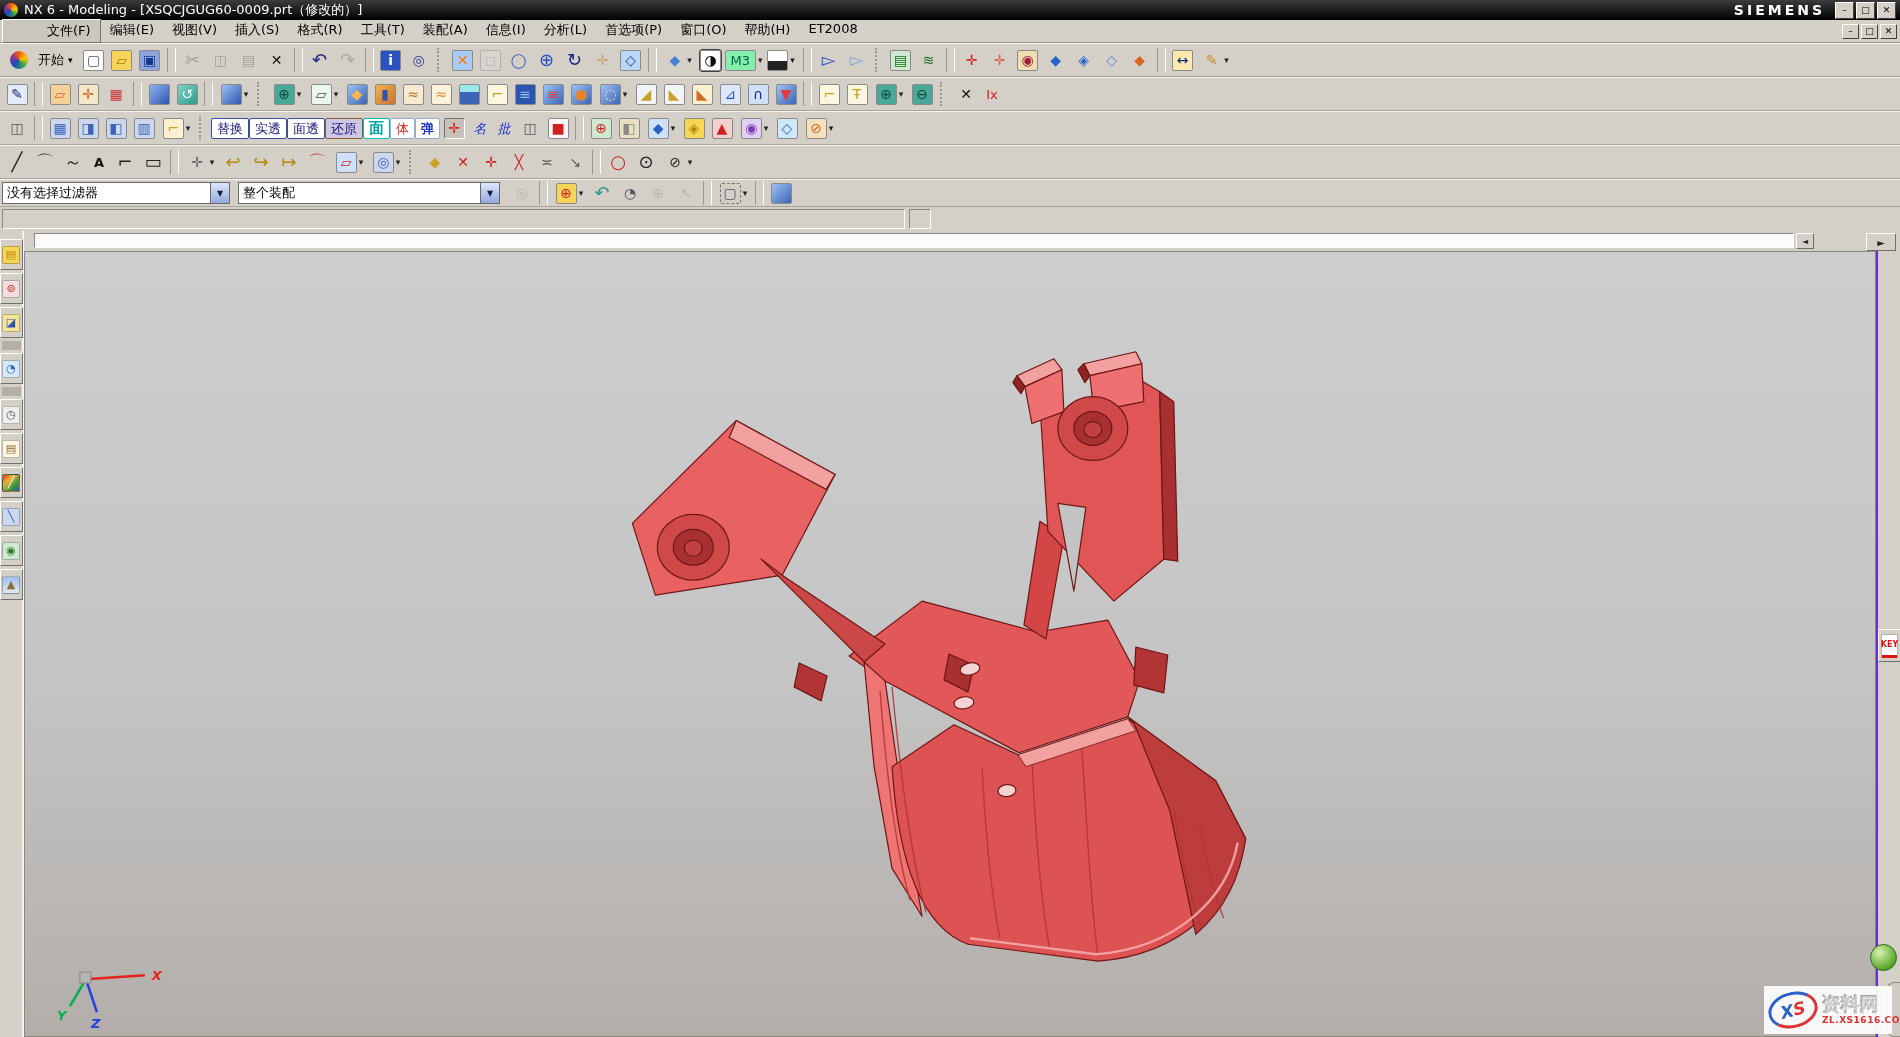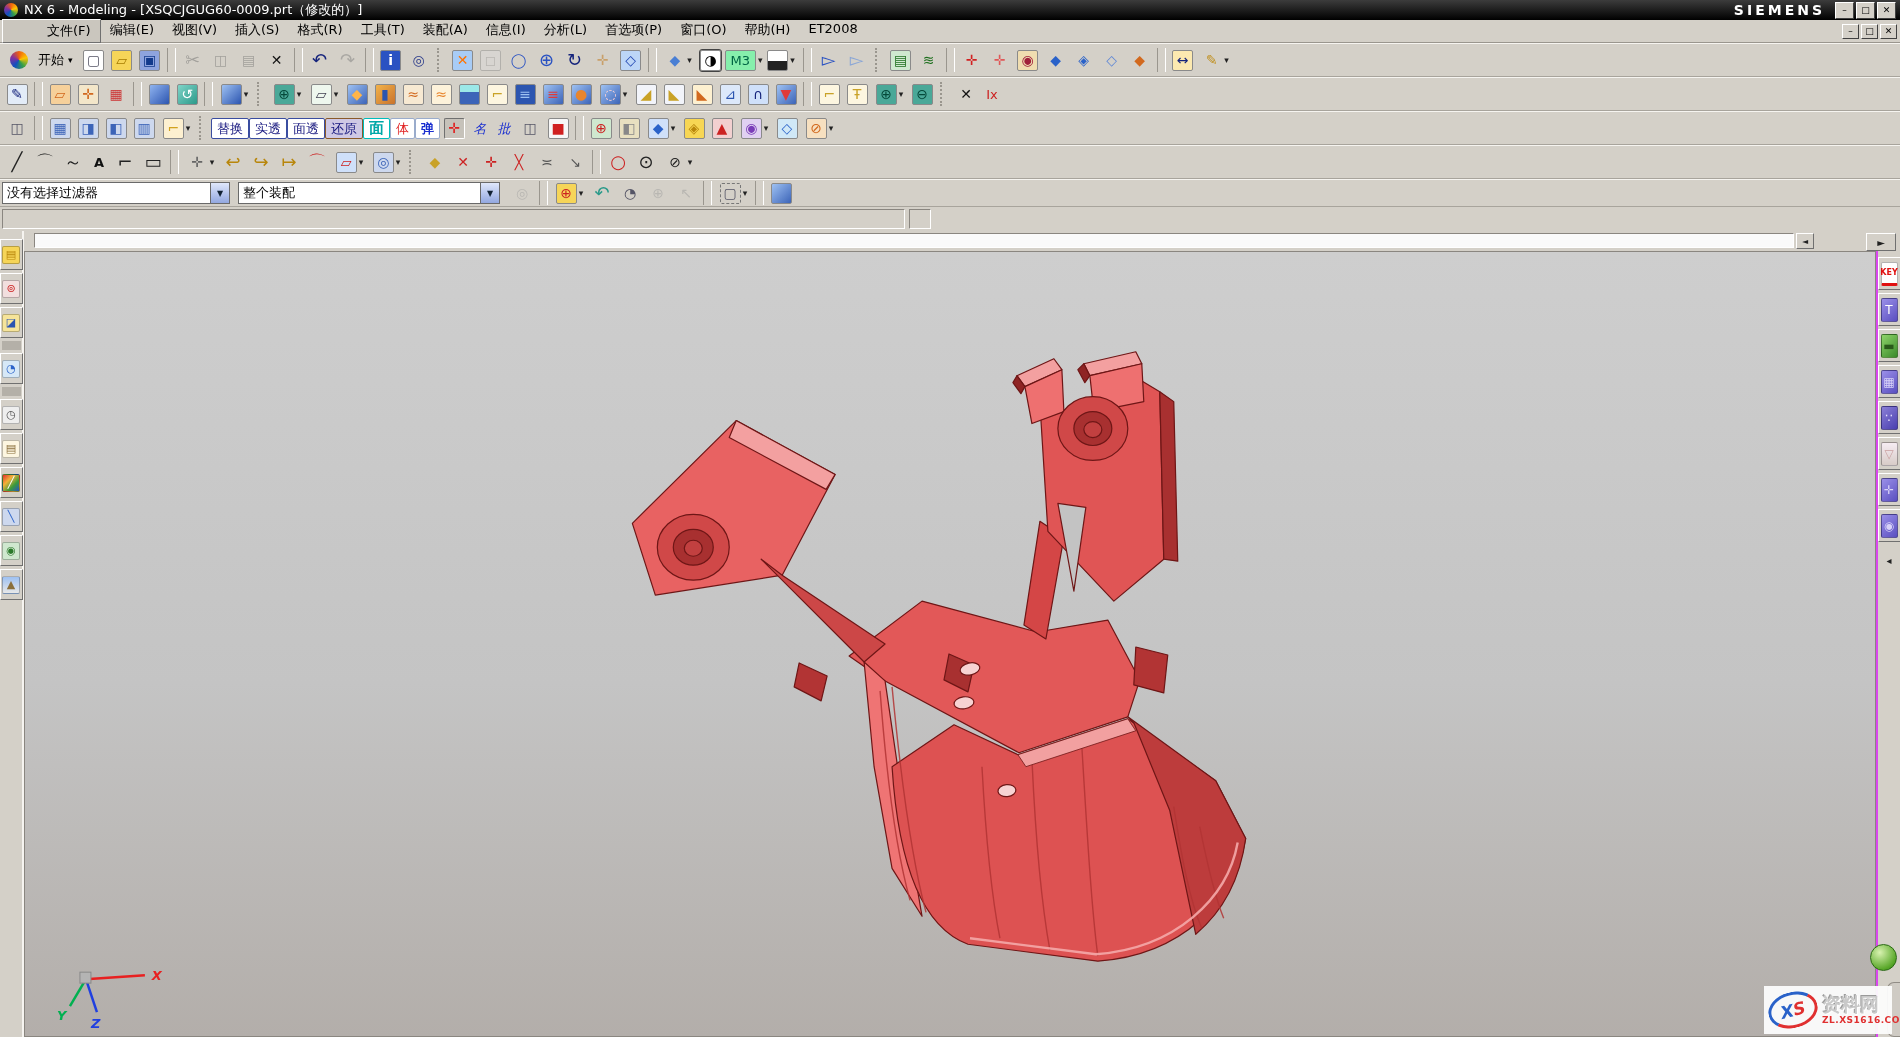--- a/index.html
+++ b/index.html
@@ -69,21 +69,21 @@
   .sbtn.l{left:1772px;}
   .sbtn.r{left:1842px;width:30px;height:18px;font-size:10px;}
   
   .leftbar{position:absolute;left:0;top:231px;width:24px;bottom:0;background:#d4d0c8;
     border-right:2px solid #f6f4f0;box-sizing:border-box;display:flex;flex-direction:column;align-items:center;padding-top:8px;}
   .ltab{width:21px;height:29px;margin-bottom:3px;border:1px solid;border-color:#fff #707070 #707070 #fff;
     background:#d4d0c8;display:flex;align-items:center;justify-content:center;flex:none;}
   .lico{width:16px;height:16px;border-radius:2px;display:flex;align-items:center;justify-content:center;font-size:11px;border:1px solid rgba(0,0,0,.25);}
   .ltab.lsep{height:9px;border:none;background:#b4b0a8;width:19px;}
   .rightbar{position:absolute;right:0;top:251px;width:24px;bottom:0;background:#d4d0c8;
-    border-left:2px solid #d946ef;box-sizing:border-box;display:flex;flex-direction:column;align-items:center;padding-top:6px;}
+    border-left:2px solid #6d28d9;box-sizing:border-box;display:flex;flex-direction:row;align-items:center;padding-top:6px;}
   .rtab{width:21px;height:31px;margin-bottom:3px;border:1px solid;border-color:#fff #707070 #707070 #fff;
     background:#d4d0c8;display:flex;align-items:center;justify-content:center;flex:none;}
   .rico{width:17px;height:24px;border-radius:2px;display:flex;align-items:center;justify-content:center;
     font-size:12px;border:1px solid rgba(0,0,0,.3);box-sizing:border-box;}
   .rtab.key .rico{font-size:8px;font-weight:bold;letter-spacing:0;border-bottom:3px solid #e01010;}
   .rtab.plain{border:none;background:none;}
   .rtab.plain .rico{border:none;font-size:10px;}
   
   .viewport{position:absolute;left:24px;top:251px;right:24px;bottom:0;
     background:linear-gradient(180deg,#cecece 0%,#c4c4c4 55%,#b3aeaa 100%);border:1px solid #8a8680;box-sizing:border-box;}

